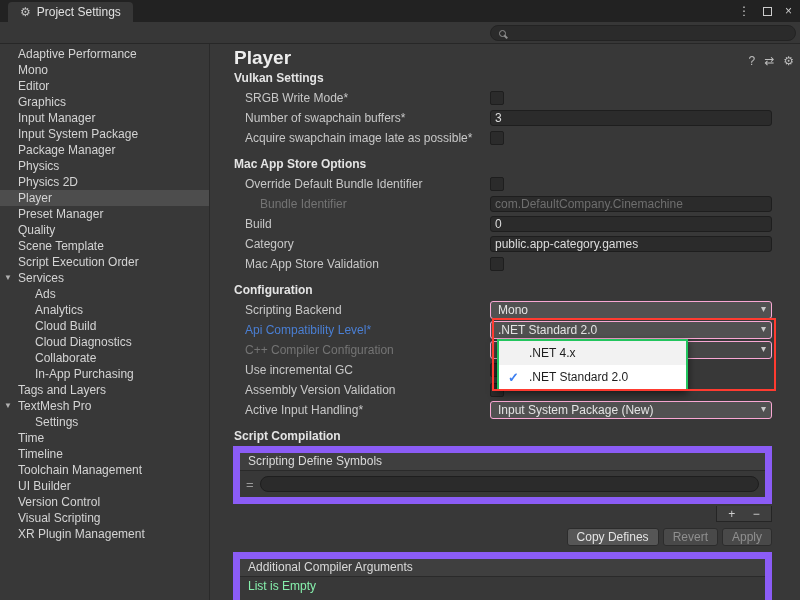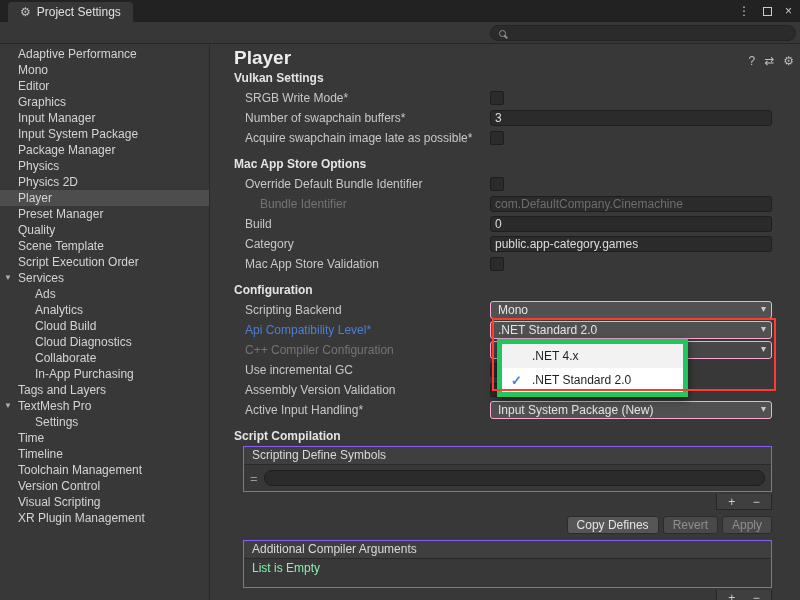--- a/index.html
+++ b/index.html
@@ -55,27 +55,27 @@
   .row .control { flex:1; display:flex; align-items:center; min-width:0; }
   .checkbox { width:14px; height:14px; background:#2b2b2b; border:1px solid #1e1e1e; border-radius:2px; flex:none; }
   .tfield { width:100%; height:16px; background:#2b2b2b; border:1px solid #1e1e1e; border-radius:3px; padding:0 4px; color:#dcdcdc; font:inherit; outline:none; }
   .tfield.dim { color:#6e6e6e; }
   .dropdown { position:relative; width:100%; height:18px; background:#515151; border:1px solid #f9a8d4; border-radius:3px; display:flex; align-items:center; padding:0 18px 0 7px; color:#e4e4e4; white-space:nowrap; overflow:hidden; }
   .dropdown .caret { position:absolute; right:5px; top:1px; font-size:10px; color:#c8c8c8; }
   .dropdown.dim { background:#474747; color:#8a8a8a; }
 
   
   .red-box { position:absolute; left:281px; top:248px; width:284px; height:73px; border:2px solid var(--highlight_red); z-index:30; pointer-events:none; }
-  .popup { position:absolute; left:286px; top:269px; width:191px; z-index:20; background:#f2f2f2; border:5px solid #22c55e; box-shadow:0 3px 8px rgba(0,0,0,.55); }
+  .popup { position:absolute; left:286px; top:269px; width:191px; z-index:20; background:#f2f2f2; border:2px solid #22c55e; box-shadow:0 3px 8px rgba(0,0,0,.55); }
   .popup-item { position:relative; height:24px; display:flex; align-items:center; padding-left:30px; color:#1e1e1e; }
   .popup-item.checked { background:#ffffff; }
   .popup-item .check { position:absolute; left:9px; color:#3d7ff0; font-size:13px; font-weight:bold; }
 
   
-  .sc-box { margin:2px 28px 0 32px; border:1px solid #8b5cf6; background:#383838; }
+  .sc-box { margin:2px 28px 0 22px; border:7px solid #8b5cf6; background:#383838; }
   .sc-box-header { height:18px; line-height:17px; padding-left:8px; background:#3f3f3f; border-bottom:1px solid #2a2a2a; color:#dadada; }
   .sc-box-body { padding:5px 6px; }
   .define-row { display:flex; align-items:center; }
   .drag-handle { color:#9a9a9a; font-size:13px; margin-right:6px; }
   .pill-input { flex:1; height:16px; background:#2b2b2b; border:1px solid #1e1e1e; border-radius:9px; color:#dcdcdc; font:inherit; outline:none; padding:0 8px; min-width:0; }
   .pm-bar { display:flex; justify-content:flex-end; margin:2px 28px 0 0; }
   .pm-box { display:flex; align-items:center; justify-content:space-evenly; width:56px; height:16px; background:#3f3f3f; border:1px solid #252525; border-top:none; color:#cfcfcf; }
   .pm-box span { width:20px; text-align:center; line-height:14px; }
   .btn-row { display:flex; justify-content:flex-end; gap:4px; margin:6px 28px 0 0; }
   .btn { height:18px; padding:0 9px; display:flex; align-items:center; background:#565656; border:1px solid #2c2c2c; border-radius:3px; color:#e4e4e4; }
@@ -127,20 +127,21 @@
       <div class="side-item child"><span>Cloud Build</span></div>
       <div class="side-item child"><span>Cloud Diagnostics</span></div>
       <div class="side-item child"><span>Collaborate</span></div>
       <div class="side-item child"><span>In-App Purchasing</span></div>
       <div class="side-item"><span>Tags and Layers</span></div>
       <div class="side-item"><span class="tri">▼</span><span>TextMesh Pro</span></div>
       <div class="side-item child"><span>Settings</span></div>
       <div class="side-item"><span>Time</span></div>
       <div class="side-item"><span>Timeline</span></div>
       <div class="side-item"><span>Toolchain Management</span></div>
+      <div class="side-item"><span>UI Builder</span></div>
       <div class="side-item"><span>Version Control</span></div>
       <div class="side-item"><span>Visual Scripting</span></div>
       <div class="side-item"><span>XR Plugin Management</span></div>
     </div>
 </div>
 
 <div class="main">
   <div class="player-title">Player</div>
   <div class="header-icons">
     <span>?</span>

